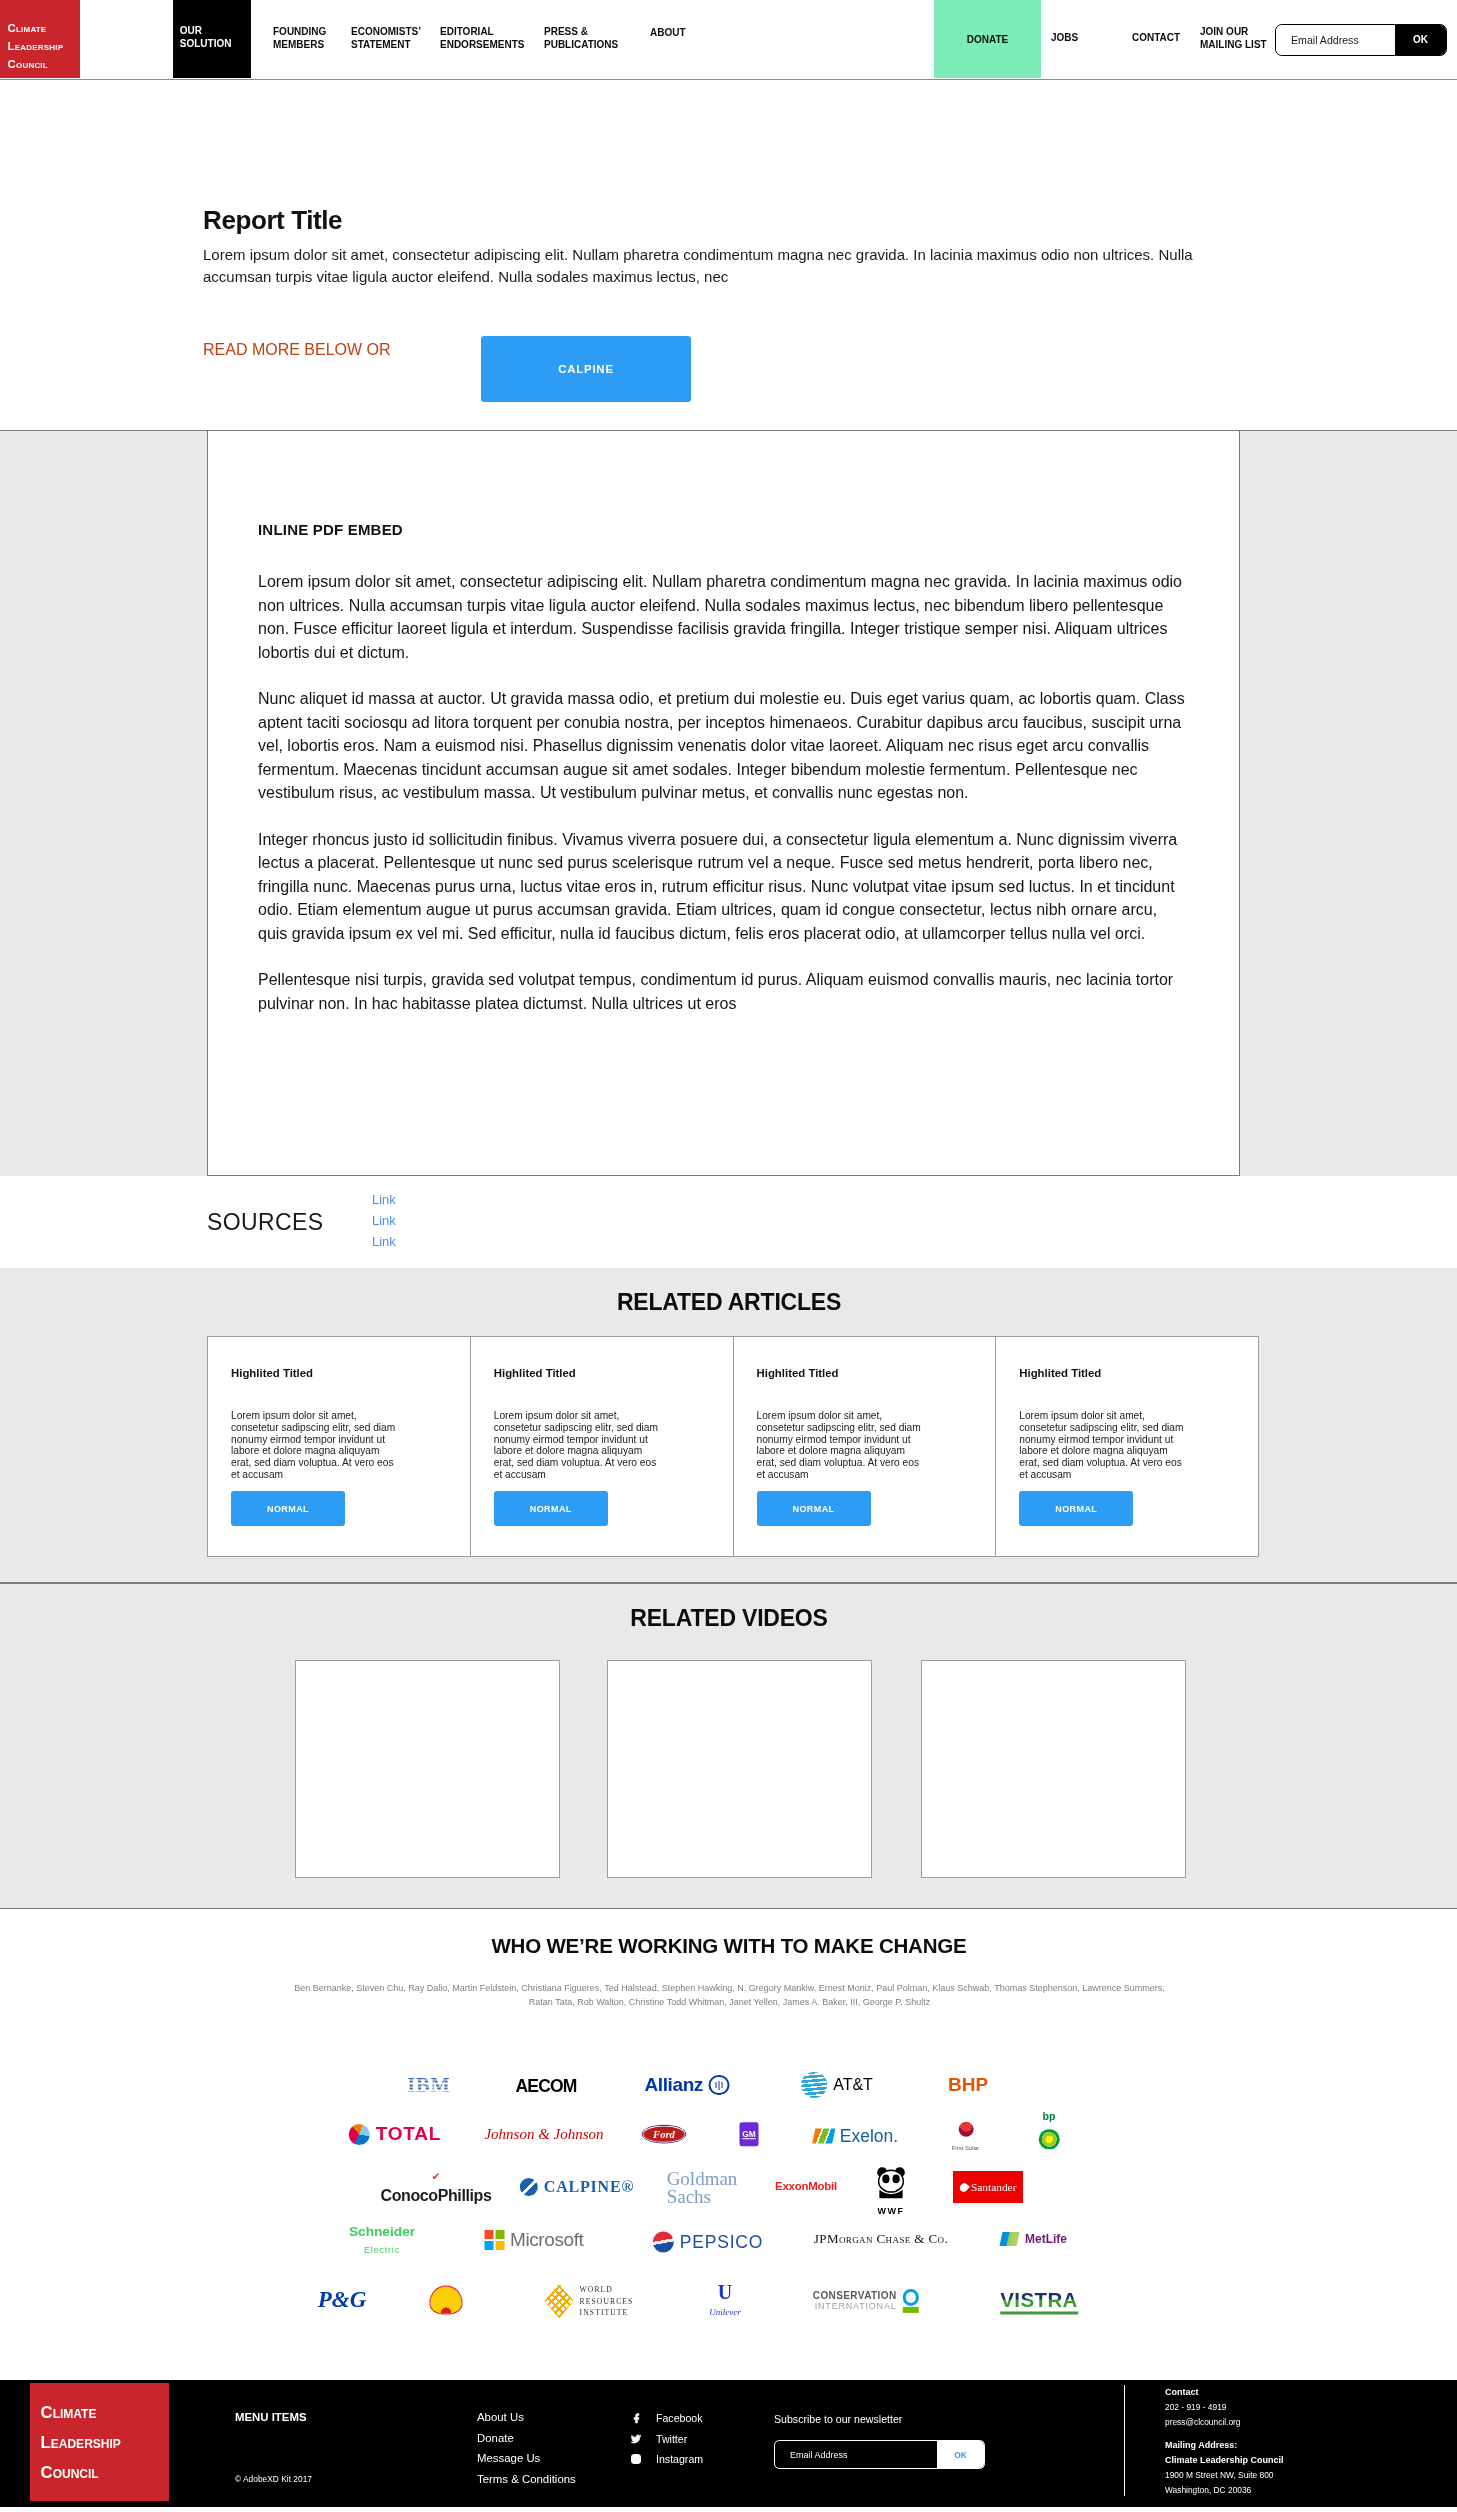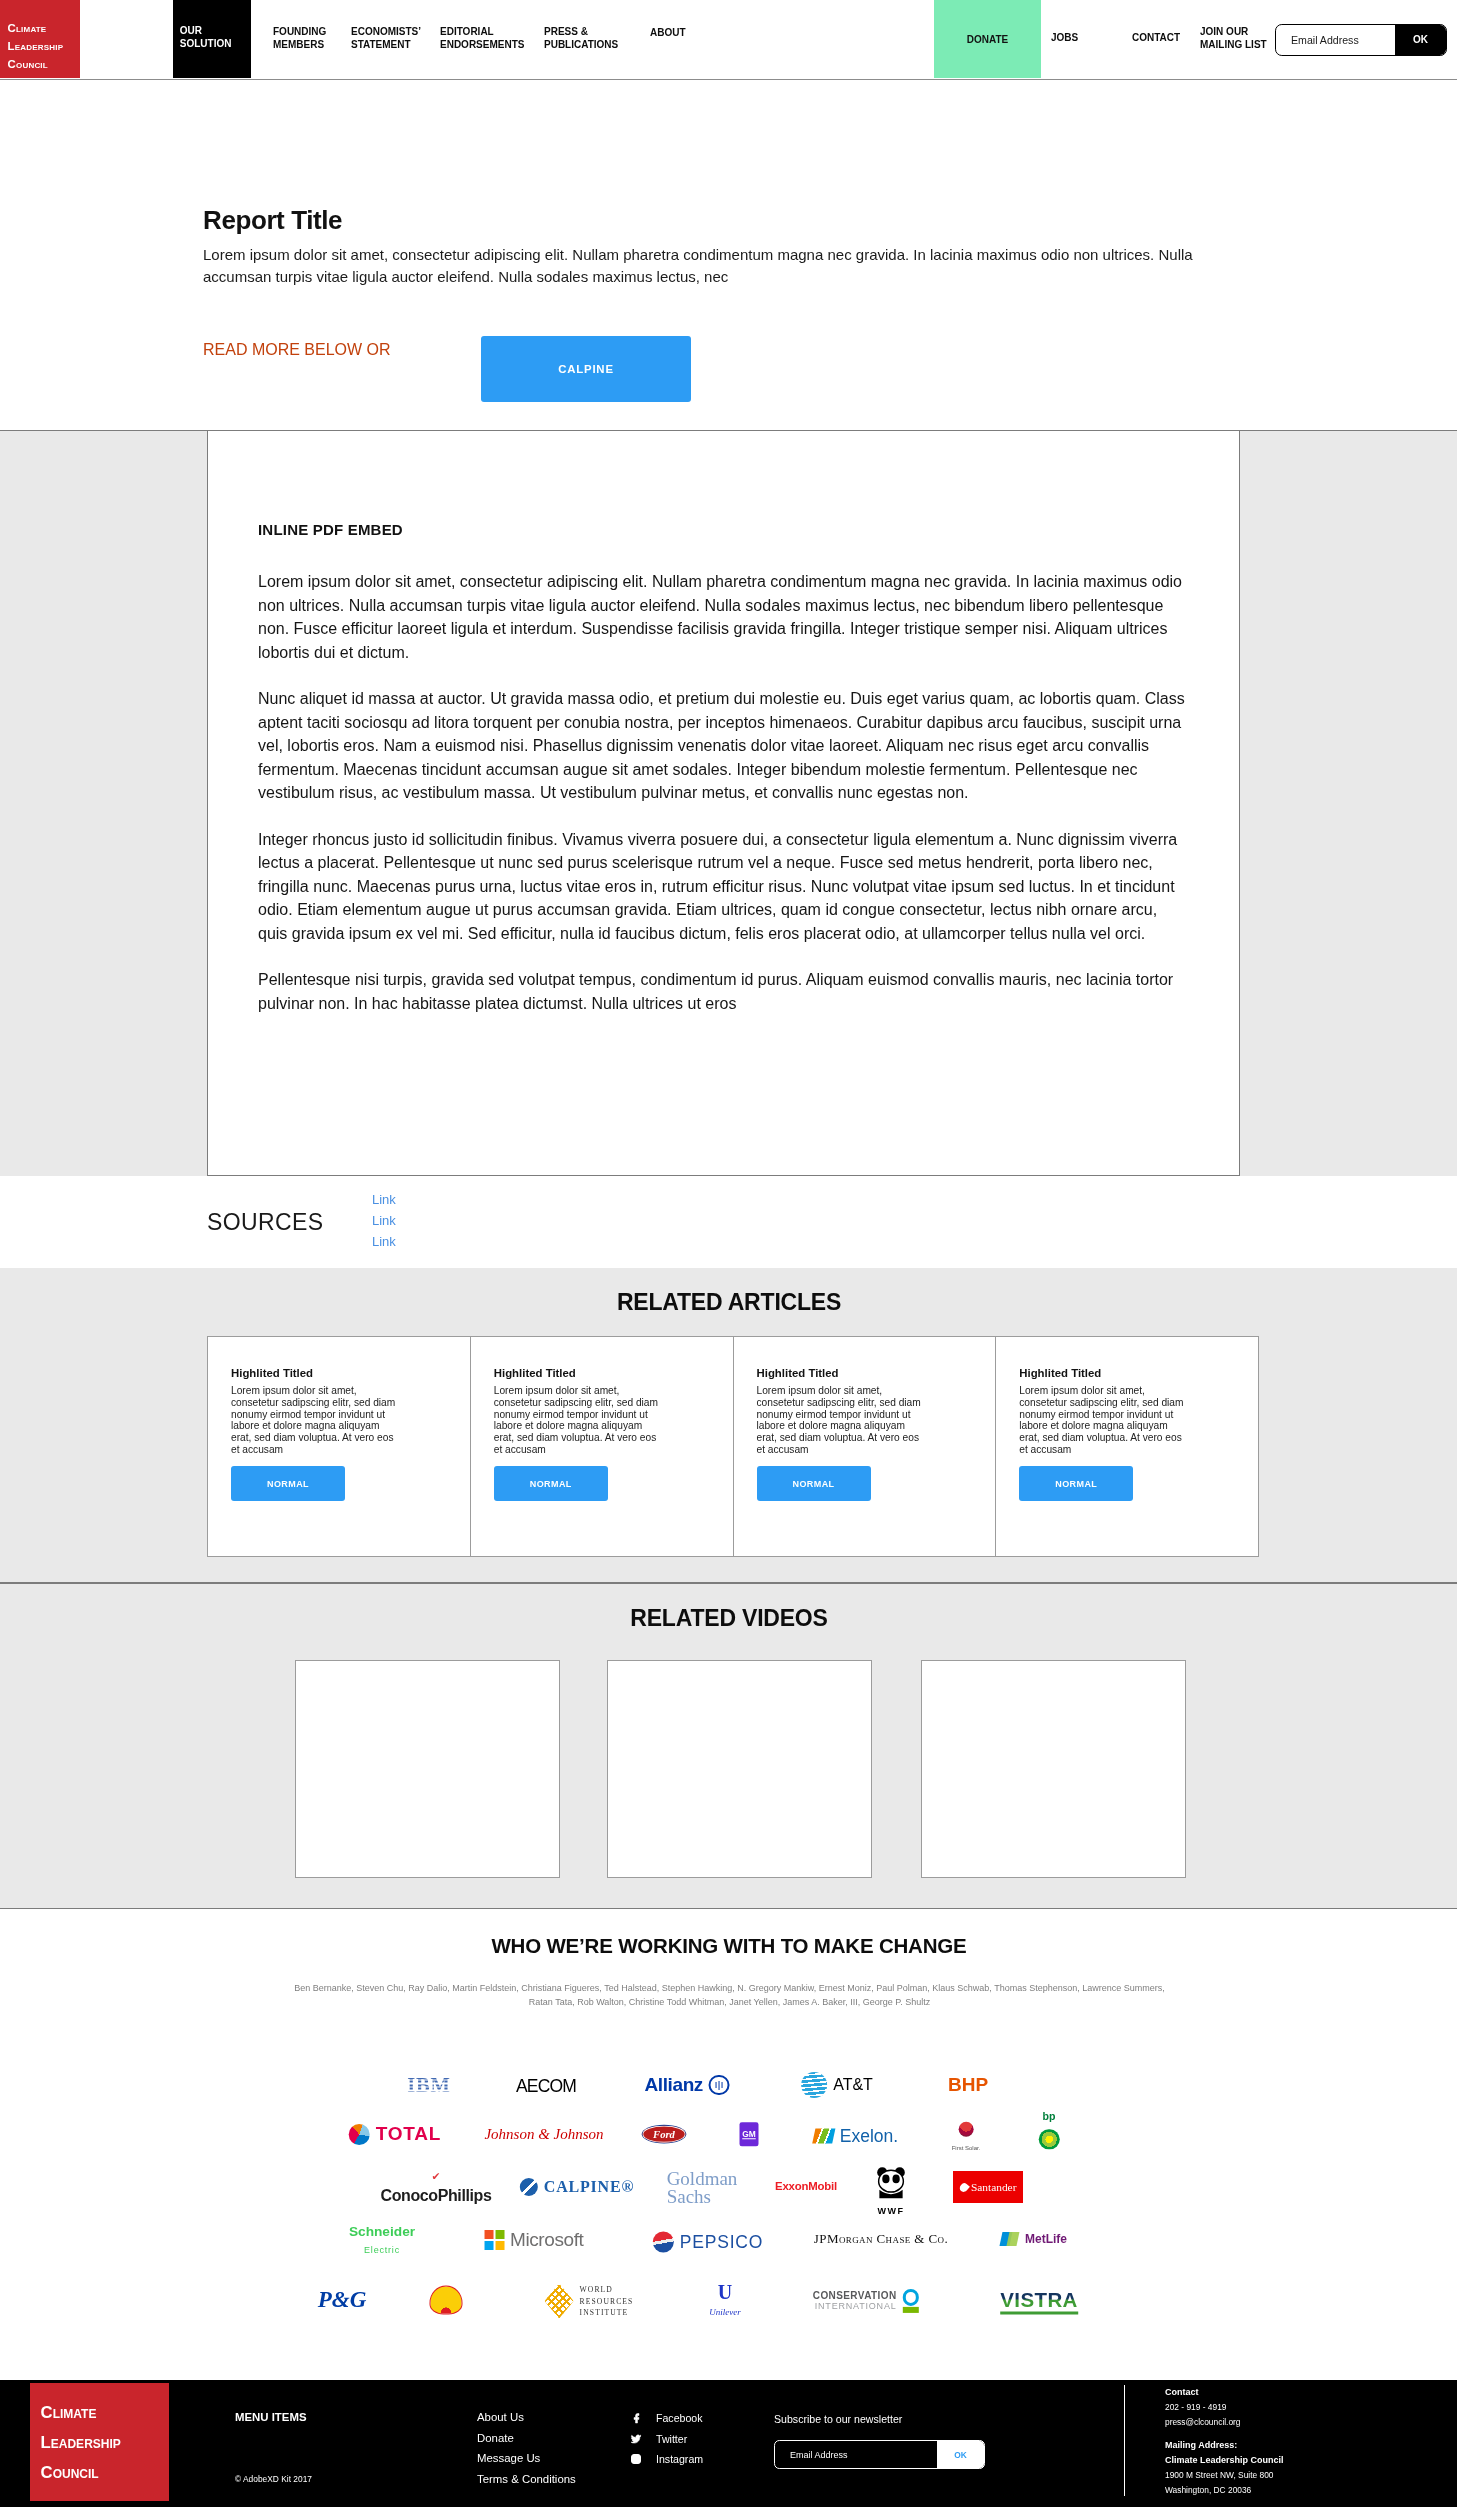--- a/index.html
+++ b/index.html
@@ -40,21 +40,21 @@
   .source-link{left:372px;font-size:13px;color:#4A90E2;cursor:pointer}
   .s1{top:1192px}.s2{top:1213px}.s3{top:1234px}
 
   
   .gray2{left:0;top:1268px;width:1458px;height:641px;background:#E9E9E9;border-bottom:1.5px solid #7c7c7c}
   .sec-heading{left:0;width:1458px;text-align:center;font-size:23px;font-weight:800;letter-spacing:-0.2px;color:#0d0d0d}
   .h-articles{top:1289px}
   .cards{left:207px;top:1336px;width:1052px;height:221px;background:#fff;border:0.8px solid #9c9c9c;display:flex}
   .card{flex:1;padding:30px 23px 0}
   .card + .card{border-left:0.8px solid #9c9c9c}
-  .card h3{font-size:11.4px;font-weight:bold;margin-bottom:6px}
+  .card h3{font-size:11.4px;font-weight:bold;margin-bottom:31px}
   .card p{font-size:10.2px;line-height:11.8px;color:#222;width:171px}
   .card .btn{margin-top:10.6px;width:114px;height:35px;border-radius:3px;font-size:9px;letter-spacing:0.4px}
   .mid-line{left:0;top:1582px;width:1458px;height:1.5px;background:#7c7c7c}
   .h-videos{top:1605px}
   .video{top:1660px;width:265px;height:218px;background:#fff;border:0.8px solid #9c9c9c;cursor:pointer}
   .v1{left:295px}.v2{left:607px}.v3{left:921px}
 
   
   .h-partners{top:1934px;font-size:20.5px}
   .names{left:289px;top:1982px;width:881px;text-align:center;font-size:9px;line-height:13.7px;color:#7f7f7f}
@@ -64,21 +64,21 @@
   .lg12{left:436px;top:2189px}.lg13{left:577px;top:2187px}.lg14{left:702px;top:2187px}.lg15{left:806px;top:2186px}.lg16{left:891px;top:2191px}.lg17{left:988px;top:2187px}
   .lg18{left:382px;top:2239px}.lg19{left:534px;top:2240px}.lg20{left:708px;top:2242px}.lg21{left:881px;top:2239px}.lg22{left:1034px;top:2239px}
   .lg23{left:342px;top:2300px}.lg24{left:446px;top:2300px}.lg25{left:589px;top:2301px}.lg26{left:725px;top:2300px}.lg27{left:866px;top:2301px}.lg28{left:1039px;top:2301px}
 
   .col{display:flex;flex-direction:column;align-items:center}
   .ibm-txt{font-family:"Liberation Serif",serif;font-weight:bold;font-size:20.5px;color:#4068B1;letter-spacing:0.8px}
   @supports (-webkit-background-clip:text){
     .ibm-txt{background:repeating-linear-gradient(180deg,#4068B1 0 2px,rgba(255,255,255,0) 2px 3.6px);-webkit-background-clip:text;-webkit-text-fill-color:transparent}
     .vistra-txt{background:linear-gradient(180deg,#15355E 52%,#3F9C35 52%);-webkit-background-clip:text;-webkit-text-fill-color:transparent}
   }
-  .aecom-txt{font-size:17.5px;font-weight:400;letter-spacing:-0.8px;color:#000}
+  .aecom-txt{font-size:17.5px;font-weight:700;letter-spacing:-0.8px;color:#000}
   .allianz-txt{font-size:19px;font-weight:bold;color:#0038A8;letter-spacing:-0.4px}
   .allianz-circle{width:20.5px;height:20.5px;border:2.3px solid #0038A8;border-radius:50%;display:flex;align-items:center;justify-content:center;gap:1.5px}
   .allianz-circle i{display:block;width:1.5px;height:6.8px;background:#0038A8}
   .allianz-circle i:nth-child(2){height:9px}
   .att-globe{width:26px;height:26px;border-radius:50%;background:repeating-linear-gradient(175deg,#2BA6DE 0 2.7px,#ffffff 2.7px 4.2px)}
   .att-txt{font-size:16px;color:#000;font-weight:500}
   .bhp-txt{font-size:19px;font-weight:900;color:#E65400}
   .total-globe{width:21px;height:21px;border-radius:50%;background:conic-gradient(from 210deg,#E1004C 0 110deg,#F07D00 110deg 170deg,#89C8E8 170deg 250deg,#0077C8 250deg 360deg)}
   .total-txt{font-size:19px;font-weight:900;color:#E1004C;letter-spacing:0.8px}
   .jnj-txt{font-family:"Liberation Serif",serif;font-style:italic;font-size:15px;color:#CC0000}

